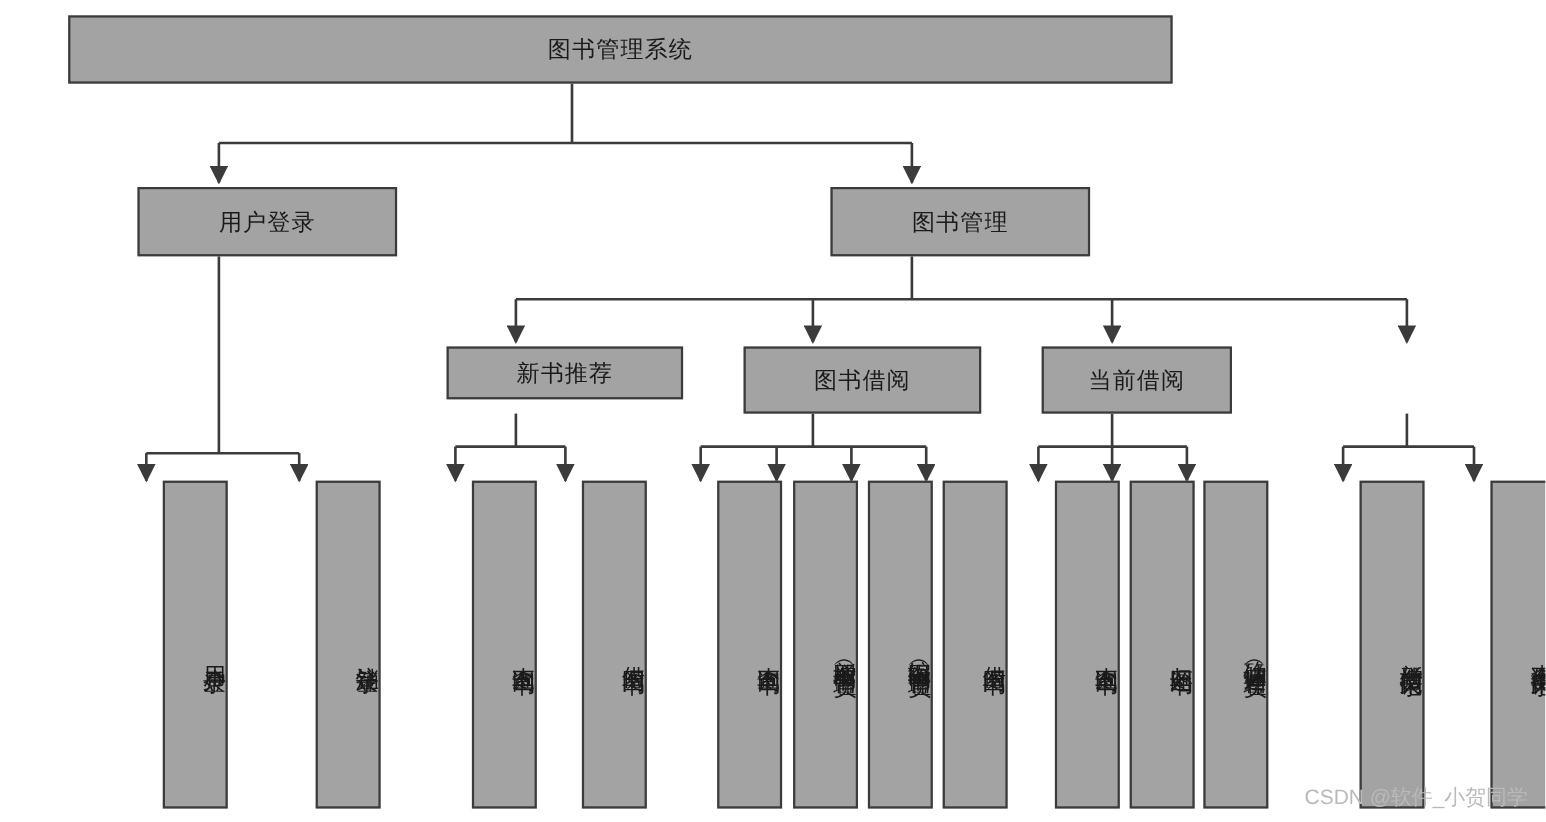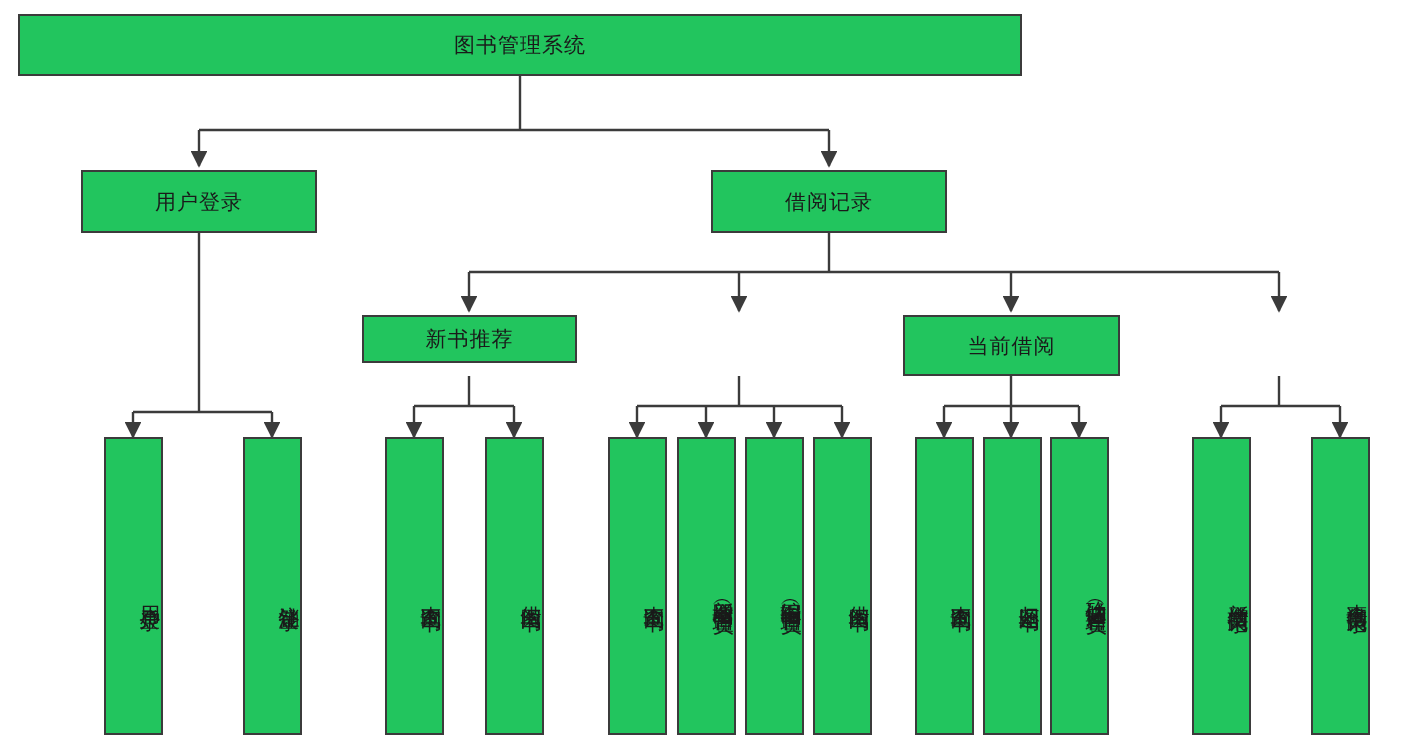--- a/index.html
+++ b/index.html
@@ -19,25 +19,26 @@
     position: absolute;
     left: 0; top: 0;
     width: 1405px;
     height: 747px;
     pointer-events: none;
   }
   .node {
     position: absolute;
     box-sizing: border-box;
     border: 2px solid #3b3b3b;
-    background: #22c55e;
+    background: #a3a3a3;
     display: flex;
     align-items: center;
     justify-content: center;
     color: #1a1a1a;
+    margin-left: 44px;
   }
   .node.horiz {
     font-size: 21px;
     letter-spacing: 1px;
   }
   .node.vert {
     writing-mode: vertical-rl;
     text-orientation: upright;
     font-size: 21px;
     letter-spacing: 2px;
@@ -119,27 +120,30 @@
   </svg>
 
   <div class="node horiz" style="left:18px; top:14px; width:1004px; height:62px;">
     <span class="txt">图书管理系统</span>
   </div>
 
   <div class="node horiz" style="left:81px; top:170px; width:236px; height:63px;">
     <span class="txt">用户登录</span>
   </div>
   <div class="node horiz" style="left:711px; top:170px; width:236px; height:63px;">
-    <span class="txt">借阅记录</span>
+    <span class="txt">图书管理</span>
   </div>
 
   <div class="node horiz" style="left:362px; top:315px; width:215px; height:48px;">
     <span class="txt">新书推荐</span>
   </div>
-  <div class="node horiz" style="left:903px; top:315px; width:217px; height:61px;">
+  <div class="node horiz" style="left:632px; top:315px; width:216px; height:61px;">
+    <span class="txt">图书借阅</span>
+  </div>
+  <div class="node horiz" style="left:903px; top:315px; width:173px; height:61px;">
     <span class="txt">当前借阅</span>
   </div>
 
   <div class="node vert" style="left:104px; top:437px; width:59px; height:298px;">
     <span class="txt">用户登录</span>
   </div>
   <div class="node vert" style="left:243px; top:437px; width:59px; height:298px;">
     <span class="txt">注销登录</span>
   </div>
 
@@ -173,14 +177,15 @@
     <span class="txt">确认归还（管理员）</span>
   </div>
 
   <div class="node vert" style="left:1192px; top:437px; width:59px; height:298px;">
     <span class="txt">新增借阅记录</span>
   </div>
   <div class="node vert" style="left:1311px; top:437px; width:59px; height:298px;">
     <span class="txt">查询借阅记录</span>
   </div>
 
+  <div class="watermark">CSDN @软件_小贺同学</div>
 
 </div>
 
 </body></html>

